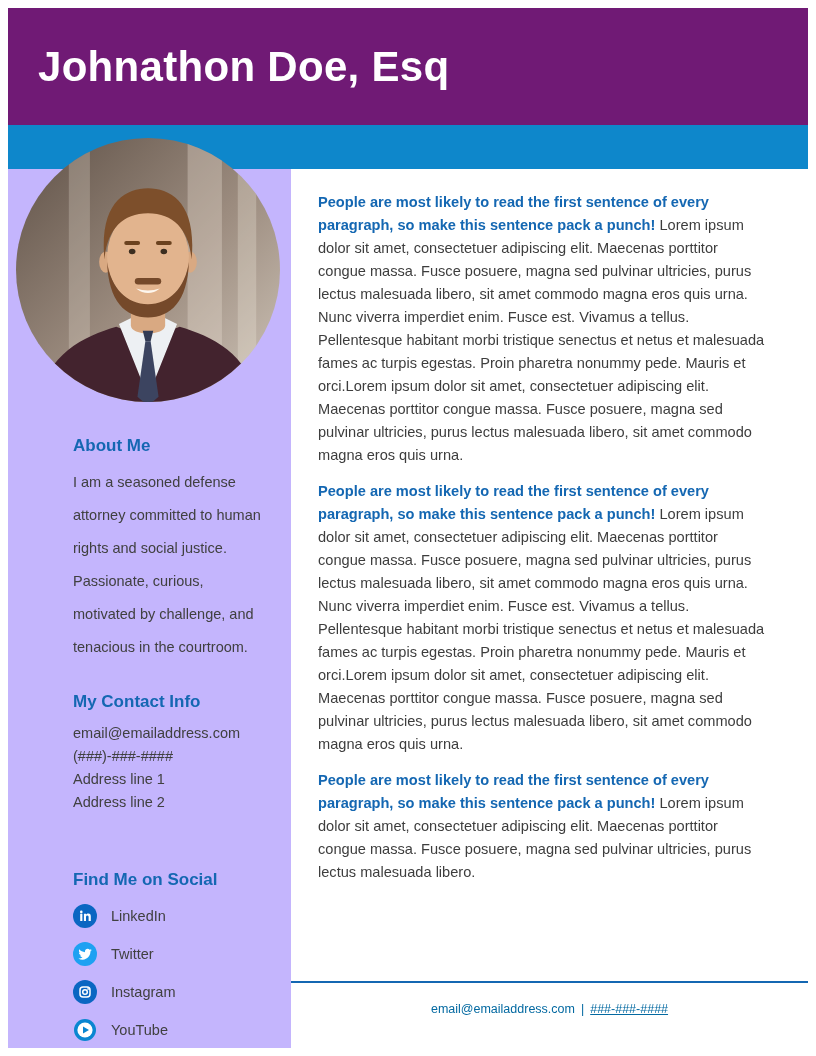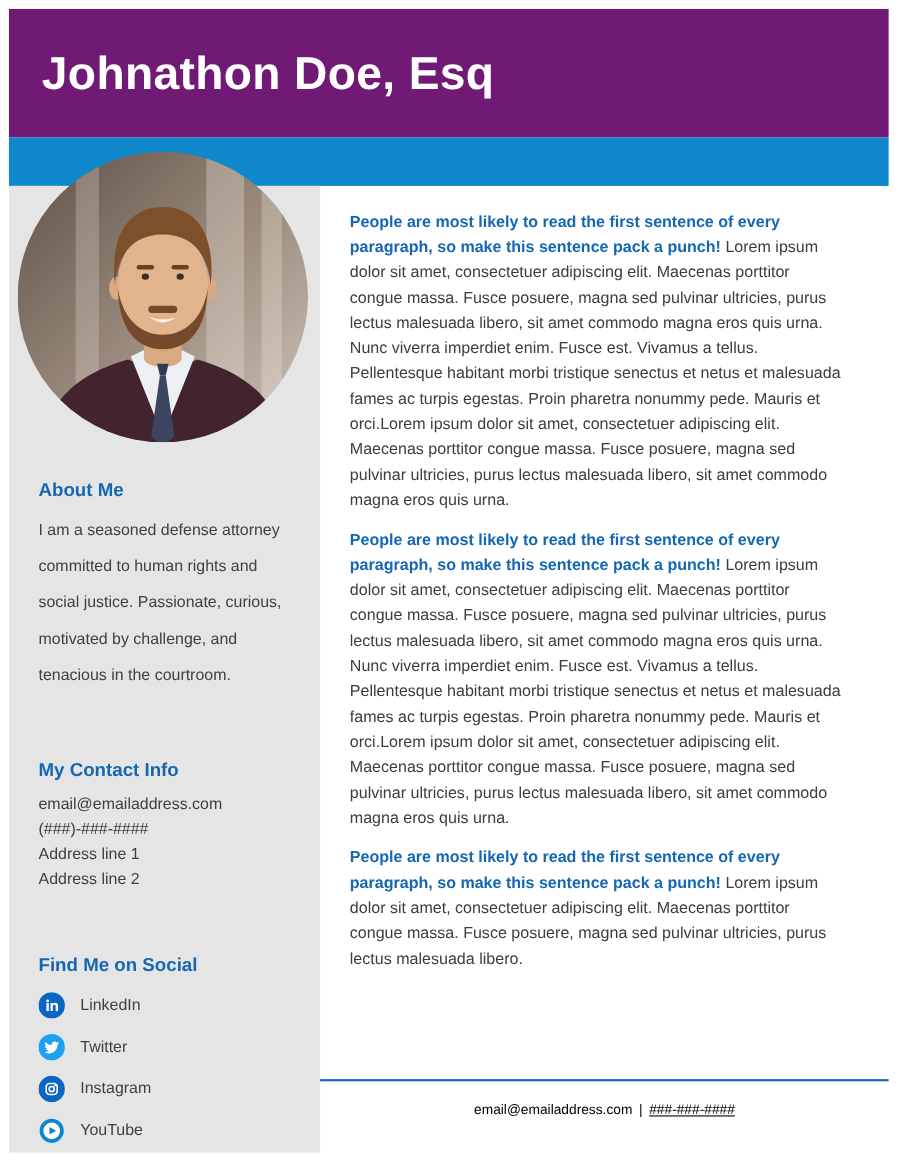--- a/index.html
+++ b/index.html
@@ -22,48 +22,49 @@
     padding-left: 30px; letter-spacing: 0.3px;
   }
   .header-strip {
     position: absolute; top: 117px; left: 0; right: 0; height: 44px;
     background: #0e87cb;
   }
 
   
   .sidebar {
     position: absolute; top: 161px; left: 0; width: 283px; height: 879px;
-    background: #e5e5e5;
+    background: #c4b5fd;
+    padding-left: 38px;
   }
   .photo {
     position: absolute; top: 130px; left: 8px; width: 264px; height: 264px;
     border-radius: 50%; overflow: hidden; z-index: 3;
   }
   .photo svg { display: block; width: 100%; height: 100%; }
   .sidebar-content { padding: 267px 22px 0 27px; }
   .side-heading { color: #1467b2; font-size: 17px; font-weight: bold; margin-bottom: 10px; }
   .side-text { font-size: 14.5px; line-height: 33px; color: #404040; }
-  .contact-block { margin-top: 59px; }
+  .contact-block { margin-top: 28px; }
   .contact-line { font-size: 14.5px; line-height: 23px; color: #404040; }
   .social-block { margin-top: 56px; }
   .social-row { display: flex; align-items: center; margin-top: 14px; cursor: pointer; }
   .social-icon { width: 24px; height: 24px; flex: 0 0 24px; }
   .social-icon svg { display: block; width: 100%; height: 100%; }
   .social-label { margin-left: 14px; font-size: 14.5px; color: #404040; }
 
   
   .main { position: absolute; top: 183px; left: 310px; width: 448px; }
   .para { font-size: 14.6px; line-height: 23px; color: #3d3d3d; margin-bottom: 13px; }
   .lead { color: #1467b2; font-weight: bold; }
 
   
   .footer-line { position: absolute; top: 973px; left: 283px; right: 0; height: 2px; background: #1467b2; }
   .footer {
     position: absolute; top: 994px; left: 283px; right: 0;
-    text-align: center; font-size: 12.5px; color: #000000;
+    text-align: center; font-size: 12.5px; color: #0369a1;
   }
   .footer .sep { margin: 0 6px; }
   .footer .phone { text-decoration: underline; }
 </style>
 </head>
 <body>
 
 <div class="canvas">
   <div class="page">
 

